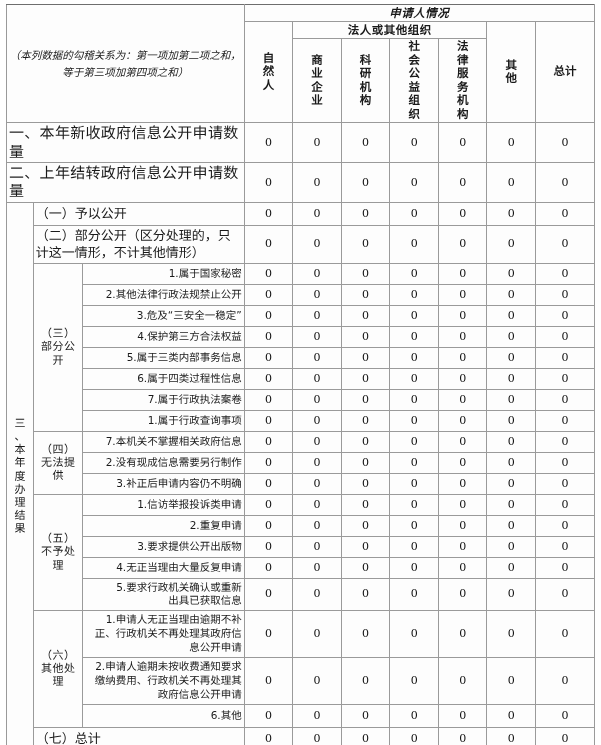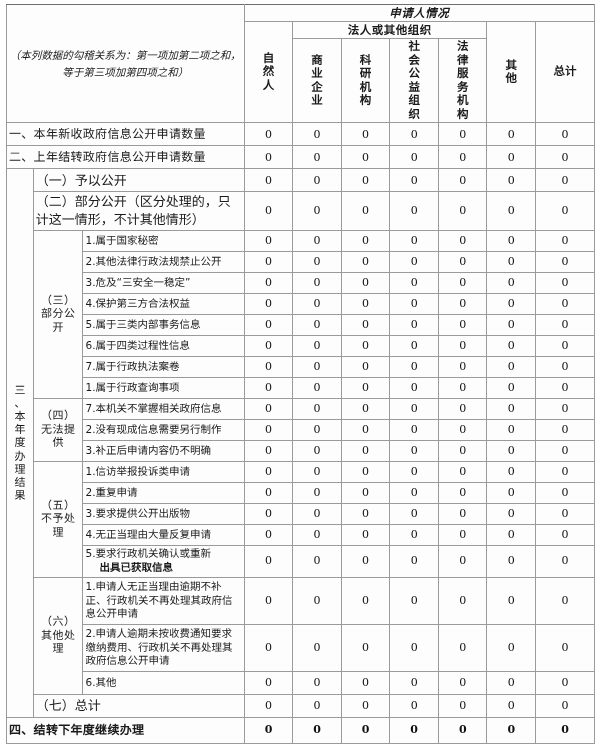--- a/index.html
+++ b/index.html
@@ -57,35 +57,35 @@
     color: #111;
   }
   .note {
     font-size: 10.5px;
     line-height: 1.55;
     padding: 4px 8px 4px 10px;
     text-align: center;
   }
   .lvl1 {
     padding-left: 12px;
-    font-size: 12px;
+    font-size: 15px;
     letter-spacing: 0.3px;
   }
   .lvl2b {
     padding-left: 10px;
     font-size: 13px;
     line-height: 1.35;
   }
   .lvl3 {
     padding-left: 5px;
     font-size: 10.5px;
     line-height: 1.3;
-    text-align: left;
-  }
-  .lvl3 .indent2 { display: block; padding-left: 14px; font-weight: bold; }
+    text-align: right;
+  }
+  .lvl3 .indent2 { display: block; padding-left: 14px; }
   .groupcell {
     text-align: center;
     font-size: 11px;
     letter-spacing: 0.5px;
     font-weight: 500;
   }
   .rotcell {
     text-align: center;
     padding: 0;
     font-size: 11px;

